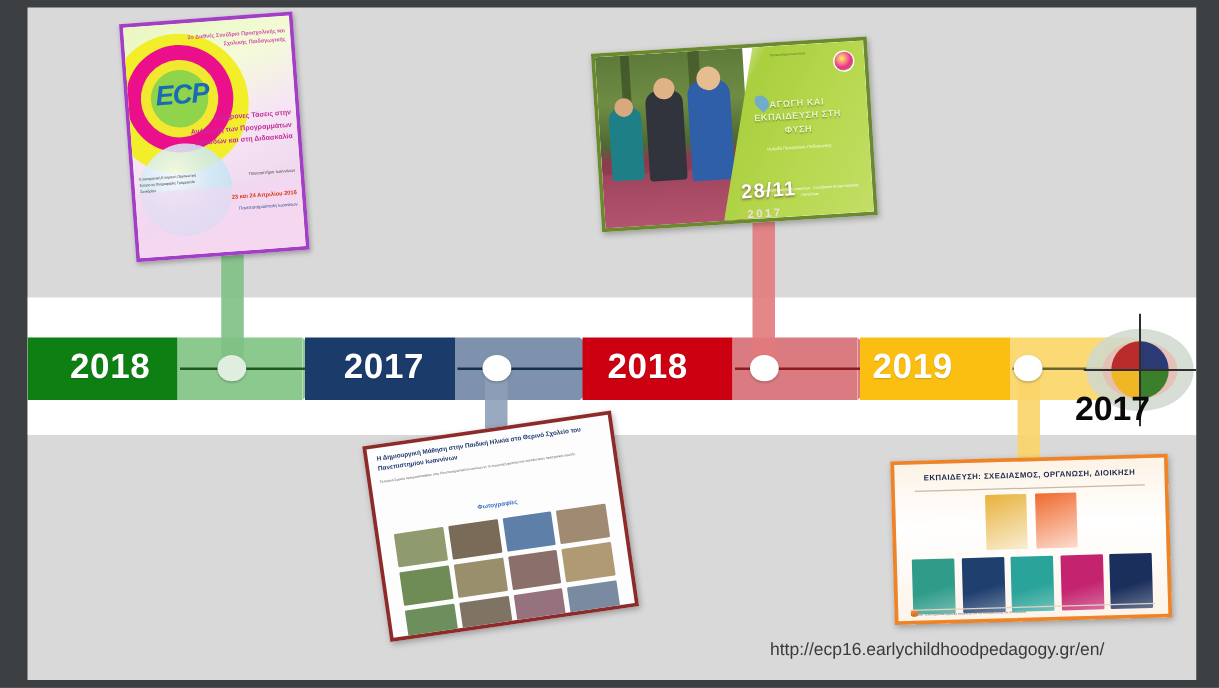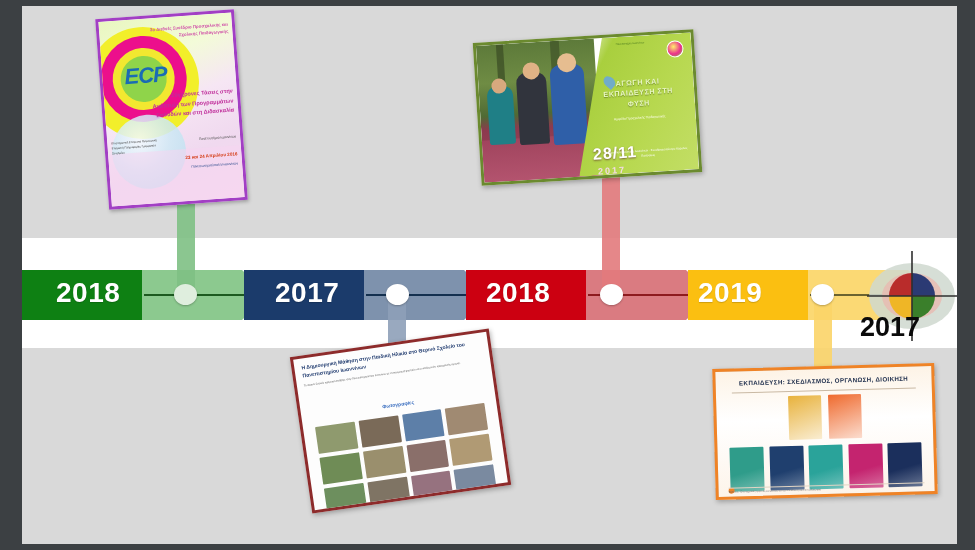--- a/index.html
+++ b/index.html
@@ -467,15 +467,16 @@
           <i style="background: linear-gradient(165deg, rgb(47, 156, 138) 0%, rgb(47, 156, 138) 55%, rgb(255, 255, 255) 190%);"></i>
           <i style="background: linear-gradient(165deg, rgb(31, 63, 110) 0%, rgb(31, 63, 110) 55%, rgb(255, 255, 255) 190%);"></i>
           <i style="background: linear-gradient(165deg, rgb(42, 163, 154) 0%, rgb(42, 163, 154) 55%, rgb(255, 255, 255) 190%);"></i>
           <i style="background: linear-gradient(165deg, rgb(196, 36, 111) 0%, rgb(196, 36, 111) 55%, rgb(255, 255, 255) 190%);"></i>
           <i style="background: linear-gradient(165deg, rgb(27, 47, 92) 0%, rgb(27, 47, 92) 55%, rgb(255, 255, 255) 190%);"></i>
         </div>
       <div class="bdot"></div>
       <div class="bfoot">Εκδόσεις · Επιστημονικές εργασίες και μελέτες για την εκπαίδευση και την παιδαγωγική</div>
     </div>
 
+    <div id="url-caption">http://ecp16.earlychildhoodpedagogy.gr/en/</div>
 
   </div>
 </div>
 
 </body></html>

